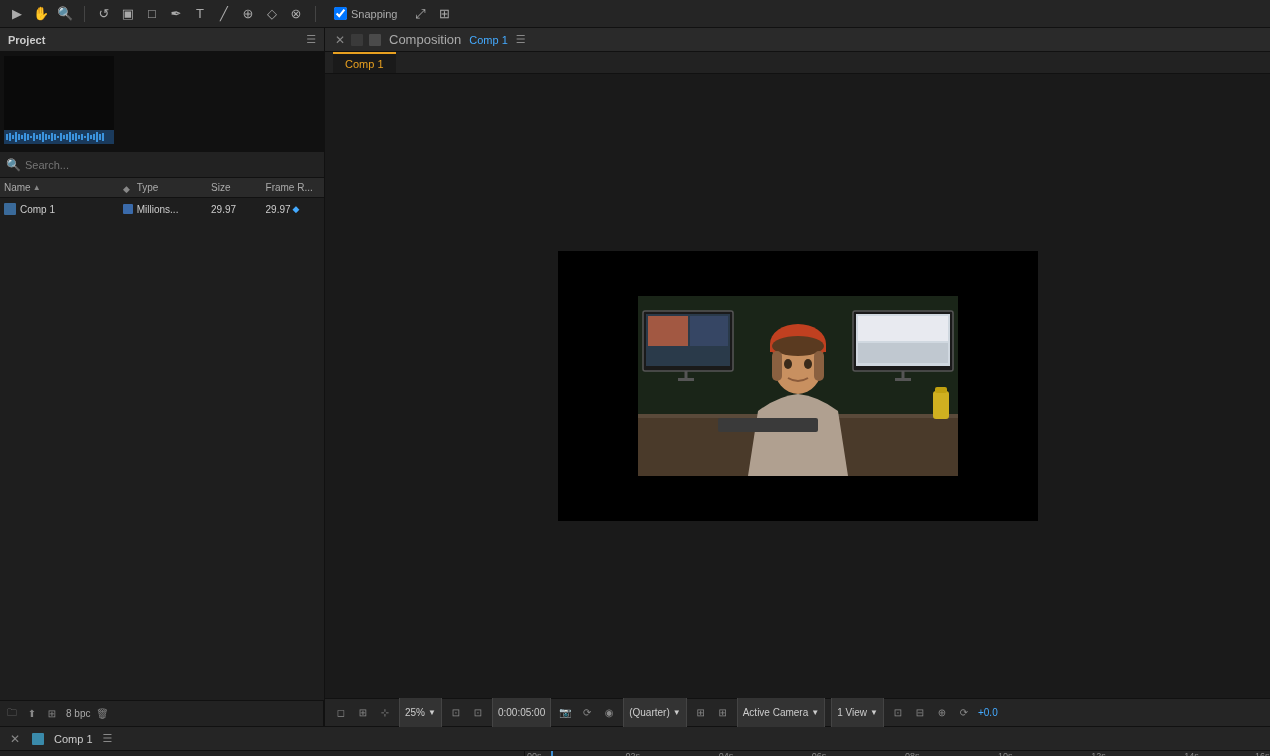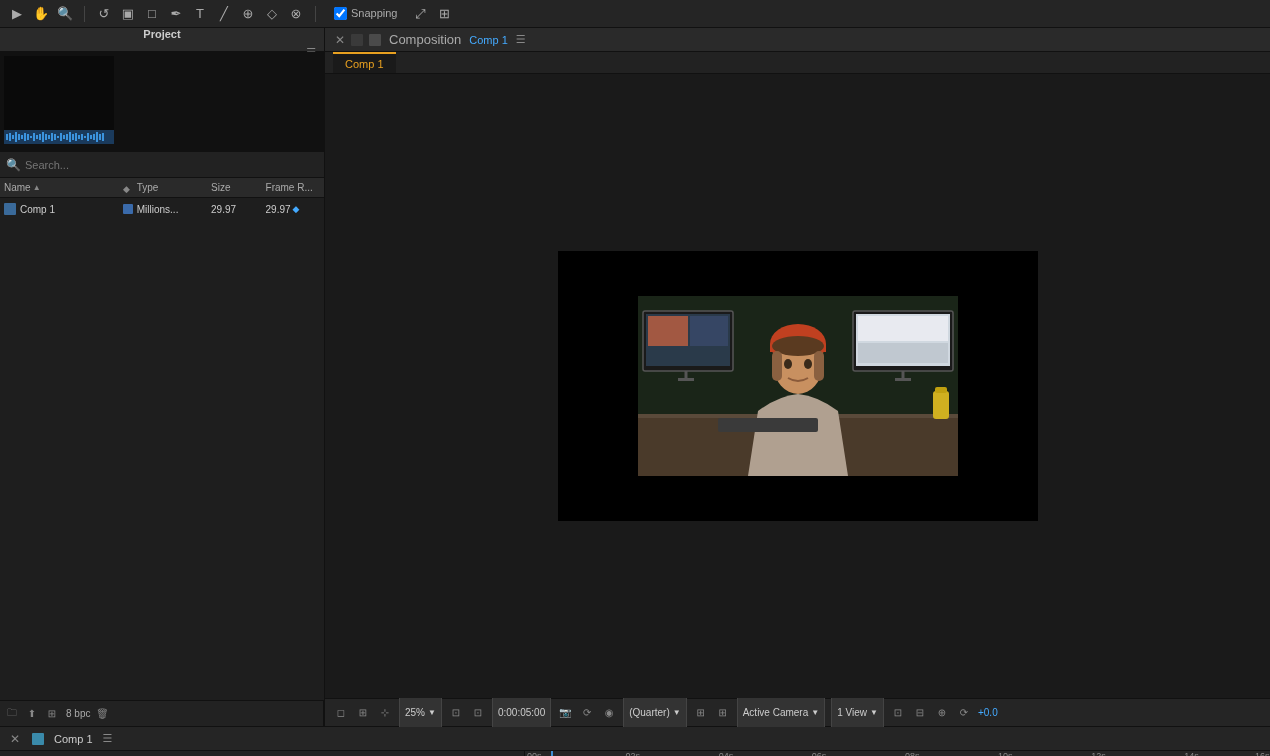--- a/index.html
+++ b/index.html
@@ -34,21 +34,21 @@
       font-size: 13px;
     }
     .toolbar-separator {
       width: 1px;
       height: 16px;
       background: #444;
       margin: 0 4px;
     }
     .snapping-area {
       display: flex;
-      align-items: flex-start;
+      align-items: center;
       gap: 4px;
       margin-left: 8px;
     }
     .snapping-label {
       color: #aaa;
       font-size: 11px;
     }
 
     
     .main-layout {
@@ -66,21 +66,20 @@
     }
 
     .panel-header {
       height: 24px;
       background: #2a2a2a;
       border-bottom: 1px solid #111;
       display: flex;
       align-items: center;
       padding: 0 8px;
       gap: 6px;
-      flex-direction: column;
     }
     .panel-title {
       font-size: 11px;
       color: #ccc;
       font-weight: bold;
     }
     .panel-menu-icon {
       margin-left: auto;
       color: #888;
       cursor: pointer;

